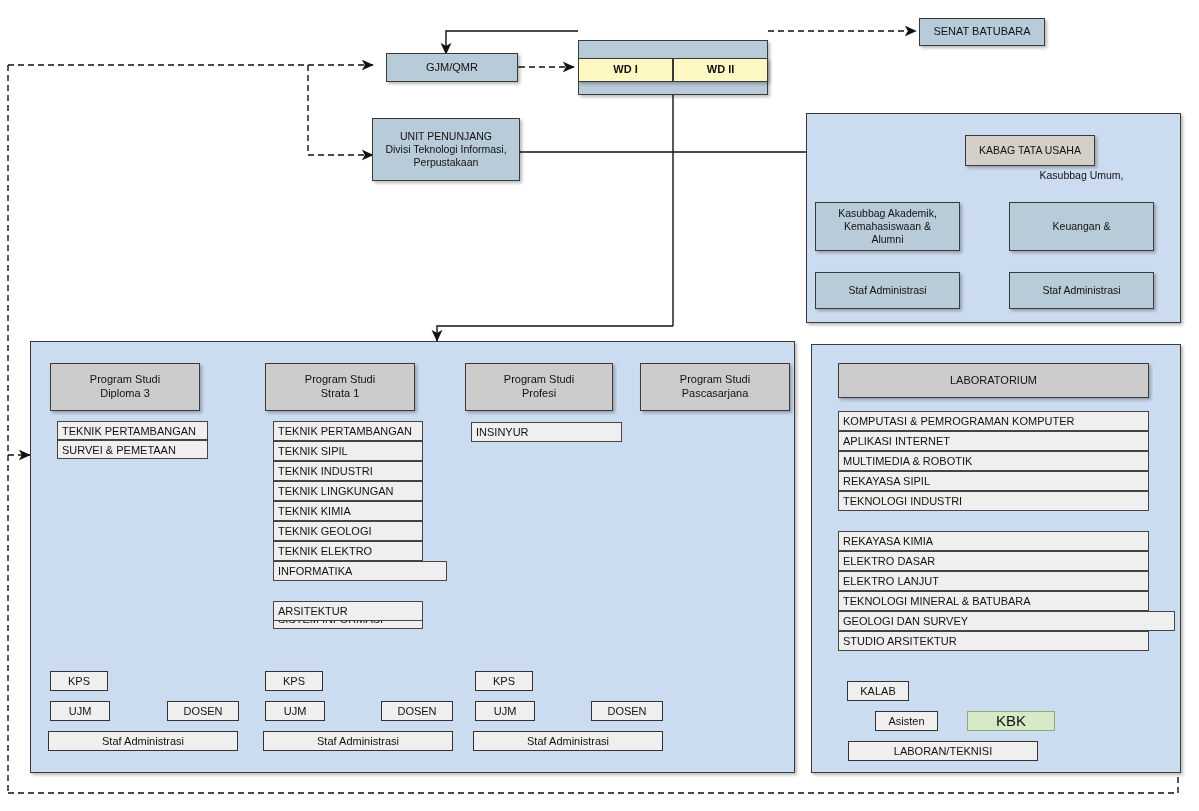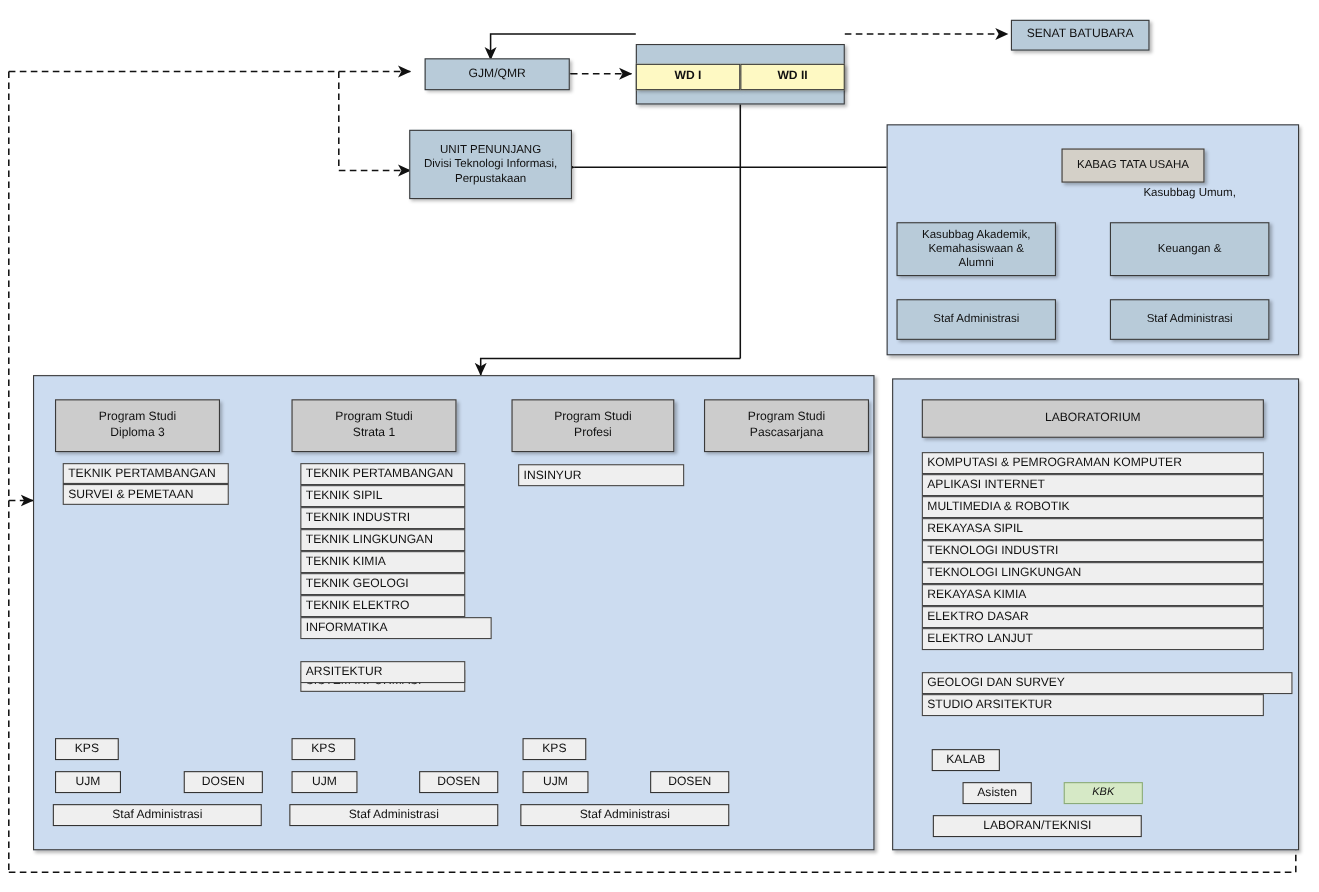--- a/index.html
+++ b/index.html
@@ -178,25 +178,25 @@
 
   <div class="panel" style="left:811px;top:344px;width:370px;height:429px;"></div>
 
   <div class="box grey shadow" style="left:838px;top:363px;width:311px;height:35px;font-size:11px;">LABORATORIUM</div>
 
   <div class="list-item" style="left:838px;top:411px;width:311px;height:20px;">KOMPUTASI &amp; PEMROGRAMAN KOMPUTER</div>
   <div class="list-item" style="left:838px;top:431px;width:311px;height:20px;">APLIKASI INTERNET</div>
   <div class="list-item" style="left:838px;top:451px;width:311px;height:20px;">MULTIMEDIA &amp; ROBOTIK</div>
   <div class="list-item" style="left:838px;top:471px;width:311px;height:20px;">REKAYASA SIPIL</div>
   <div class="list-item" style="left:838px;top:491px;width:311px;height:20px;">TEKNOLOGI INDUSTRI</div>
-  <div class="list-item" style="left:838px;top:511px;width:311px;height:20px;">TEKNOLOGI LINGKUNGAN</div>
   <div class="list-item" style="left:838px;top:531px;width:311px;height:20px;">REKAYASA KIMIA</div>
   <div class="list-item" style="left:838px;top:551px;width:311px;height:20px;">ELEKTRO DASAR</div>
   <div class="list-item" style="left:838px;top:571px;width:311px;height:20px;">ELEKTRO LANJUT</div>
+  <div class="list-item" style="left:838px;top:591px;width:311px;height:20px;">TEKNOLOGI MINERAL &amp; BATUBARA</div>
   <div class="list-item" style="left:838px;top:611px;width:337px;height:20px;">GEOLOGI DAN SURVEY</div>
   <div class="list-item" style="left:838px;top:631px;width:311px;height:20px;">STUDIO ARSITEKTUR</div>
 
   <div class="plain" style="left:847px;top:681px;width:62px;height:20px;">KALAB</div>
   <div class="plain" style="left:847px;top:711px;width:63px;height:20px;margin-left:28px;">Asisten</div>
-  <div class="box green" style="left:967px;top:711px;width:72px;height:20px;font-size:10px;font-style:italic;">KBK</div>
+  <div class="box green" style="left:967px;top:711px;width:88px;height:20px;font-size:15px;">KBK</div>
   <div class="plain" style="left:848px;top:741px;width:190px;height:20px;">LABORAN/TEKNISI</div>
 
 </div>
 
 </body></html>

